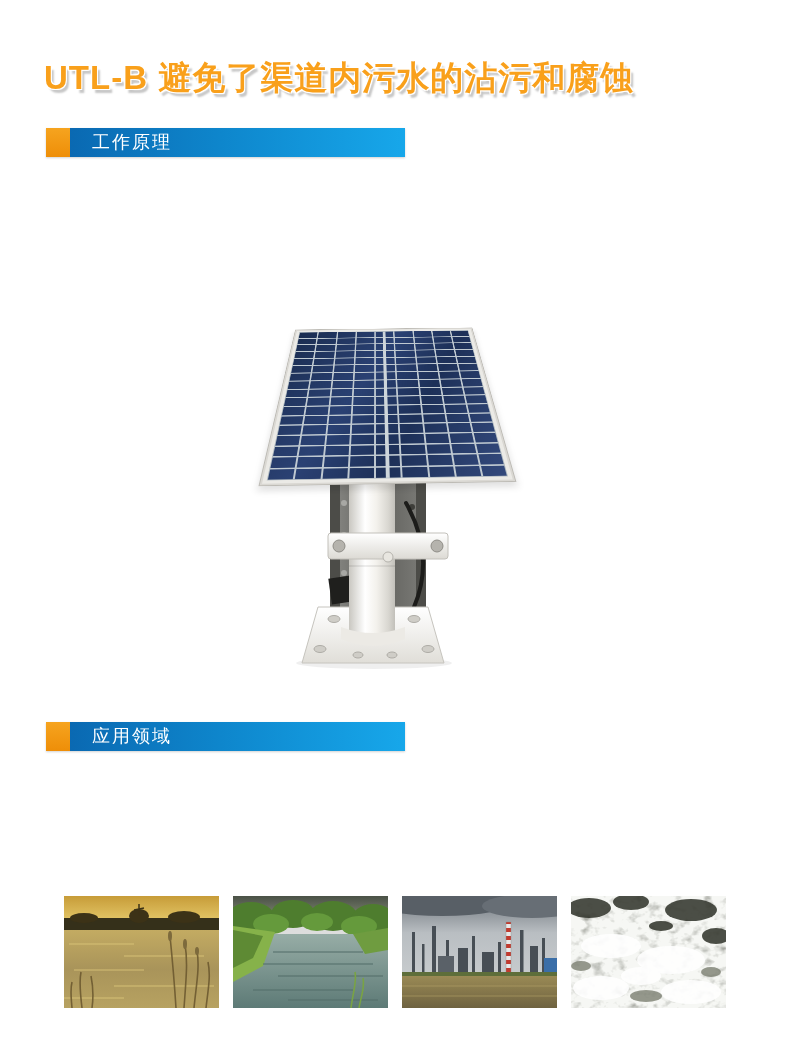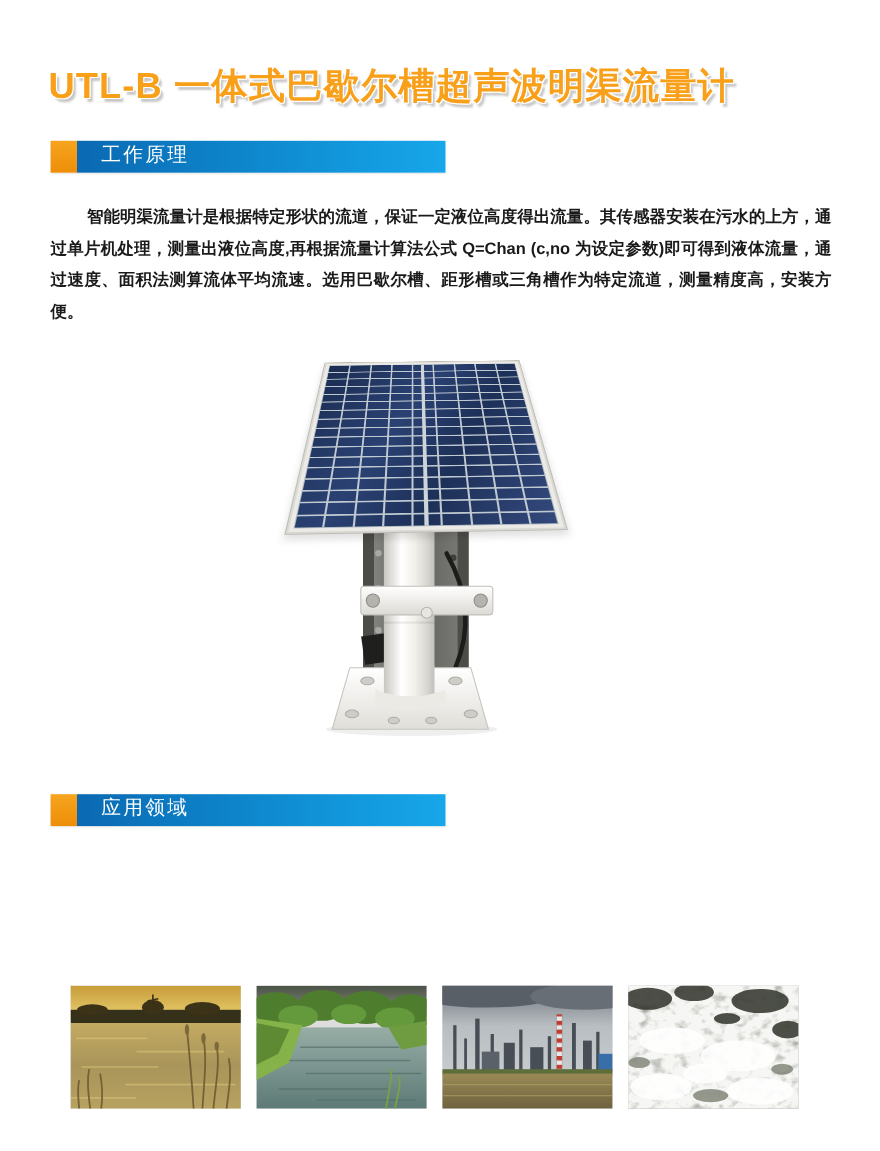--- a/index.html
+++ b/index.html
@@ -21,21 +21,21 @@
   
   .section-bar{
     position:absolute;left:46px;width:359px;height:29px;
     display:flex;align-items:stretch;
     box-shadow:0 1px 2px rgba(0,0,0,.18);
   }
   .bar-accent{width:24px;flex:0 0 24px;
     background:linear-gradient(180deg,#F6A41F 0%,#EE8E08 100%);}
   .bar-blue{flex:1;display:flex;align-items:center;
     background:linear-gradient(90deg,#0A69B2 0%,#0E86CC 45%,#17A7EA 100%);}
-  .bar-title{color:#ffffff;font-family:Liberation Mono, monospace;
+  .bar-title{color:#ffffff;font-family:Liberation Serif, serif;
     font-size:18px;padding-left:22px;letter-spacing:2px;line-height:29px;}
   #bar1{top:128px;} #bar2{top:722px;}
 
   
   .para{
     position:absolute;left:46px;width:710px;
     font-size:15px;font-weight:bold;color:#1a1a1a;
     line-height:28.5px;text-indent:2.2em;text-align:justify;
   }
   #para1{top:184px;} #para2{top:788px;line-height:28px;}
@@ -67,30 +67,29 @@
   
   .photo-row{position:absolute;left:64px;top:896px;display:flex;gap:14px;}
   .photo{width:155px;height:112px;overflow:hidden;background:#ddd;}
   .photo svg{display:block;}
 </style>
 </head>
 <body>
 
 <div class="page">
 
-  <div class="title">UTL-B 一体式巴歇尔槽超声波明渠流量计</div>
+  <div class="title">UTL-B 避免了渠道内污水的沾污和腐蚀</div>
 
   <div class="section-bar" id="bar1">
     <div class="bar-accent"></div>
     <div class="bar-blue">
       <span class="bar-title">工作原理</span>
     </div>
   </div>
 
-  <div class="para" id="para1">智能明渠流量计是根据特定形状的流道，保证一定液位高度得出流量。其传感器安装在污水的上方，通过单片机处理，测量出液位高度,再根据流量计算法公式 Q=Chan (c,no 为设定参数)即可得到液体流量，通过速度、面积法测算流体平均流速。选用巴歇尔槽、距形槽或三角槽作为特定流道，测量精度高，安装方便。</div>
 
   <div class="figure-wrap" aria-label="solar-panel-pole-mount-product-photo">
 
     <svg class="mount-svg" width="300" height="193" viewBox="0 0 300 193">
       <defs>
         <linearGradient id="poleGrad" x1="0" y1="0" x2="1" y2="0">
           <stop offset="0" stop-color="#c9c7c1"></stop>
           <stop offset="0.35" stop-color="#ffffff"></stop>
           <stop offset="0.6" stop-color="#f3f1ec"></stop>
           <stop offset="0.85" stop-color="#d9d7d1"></stop>

